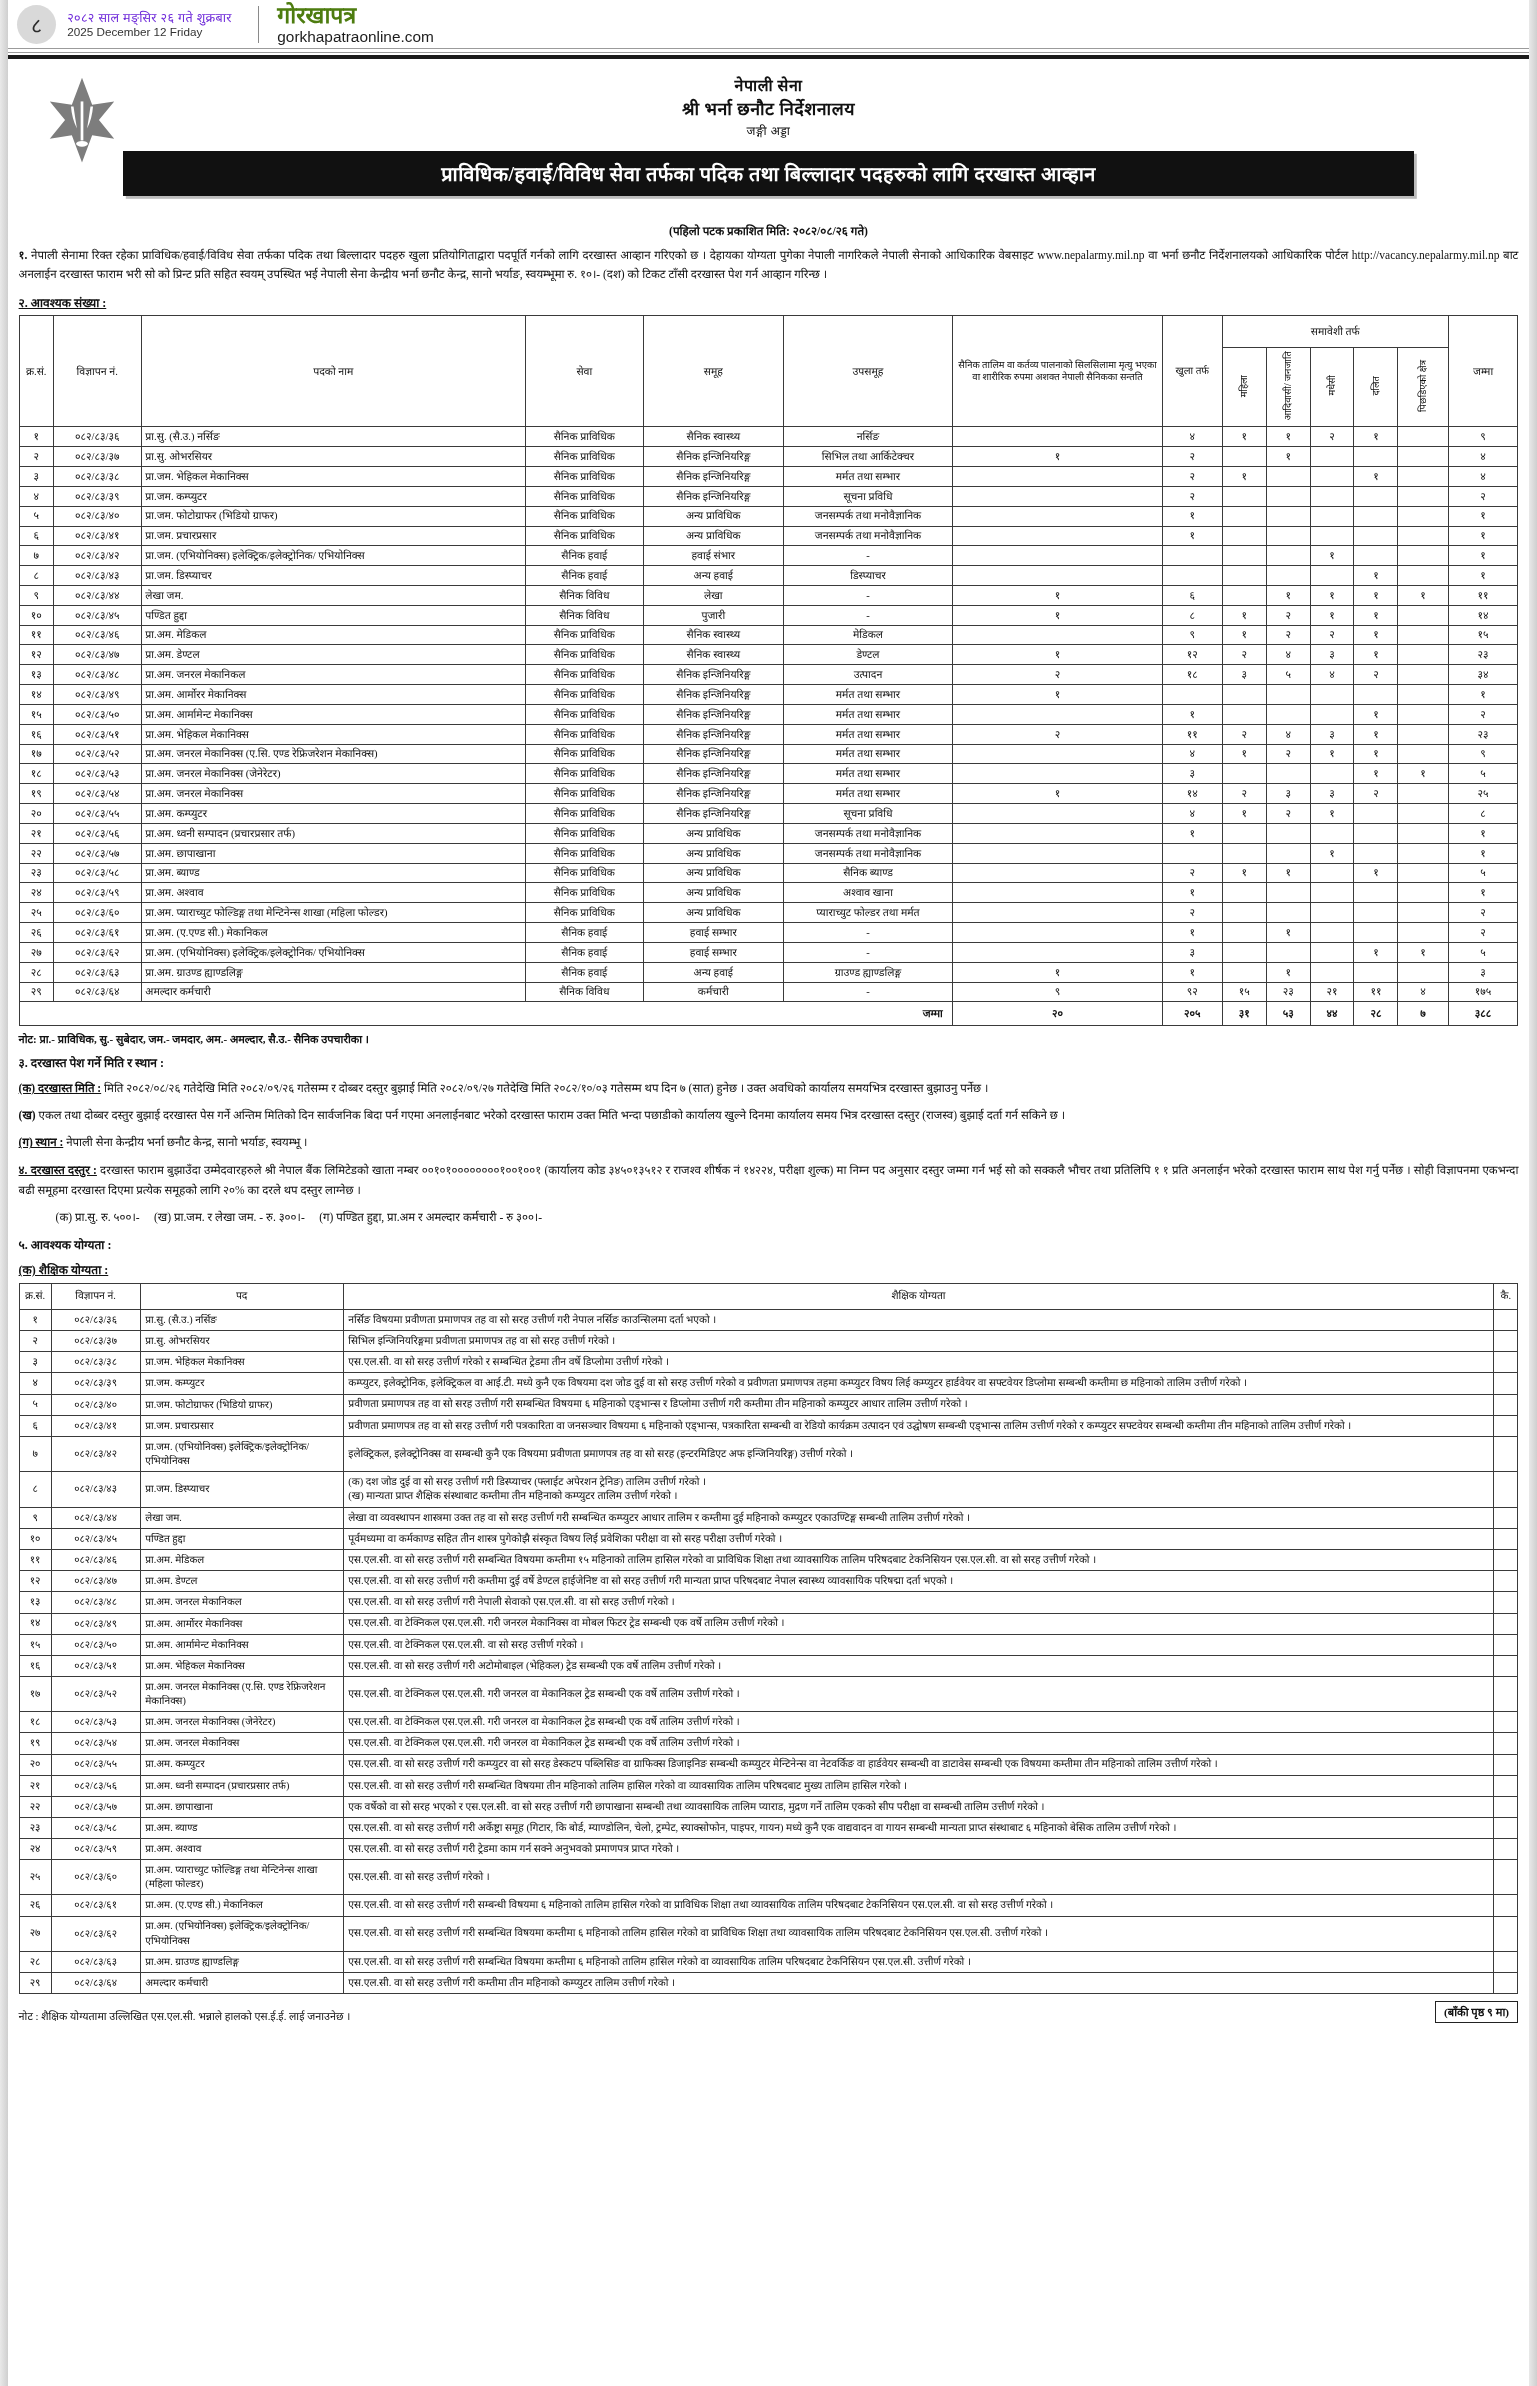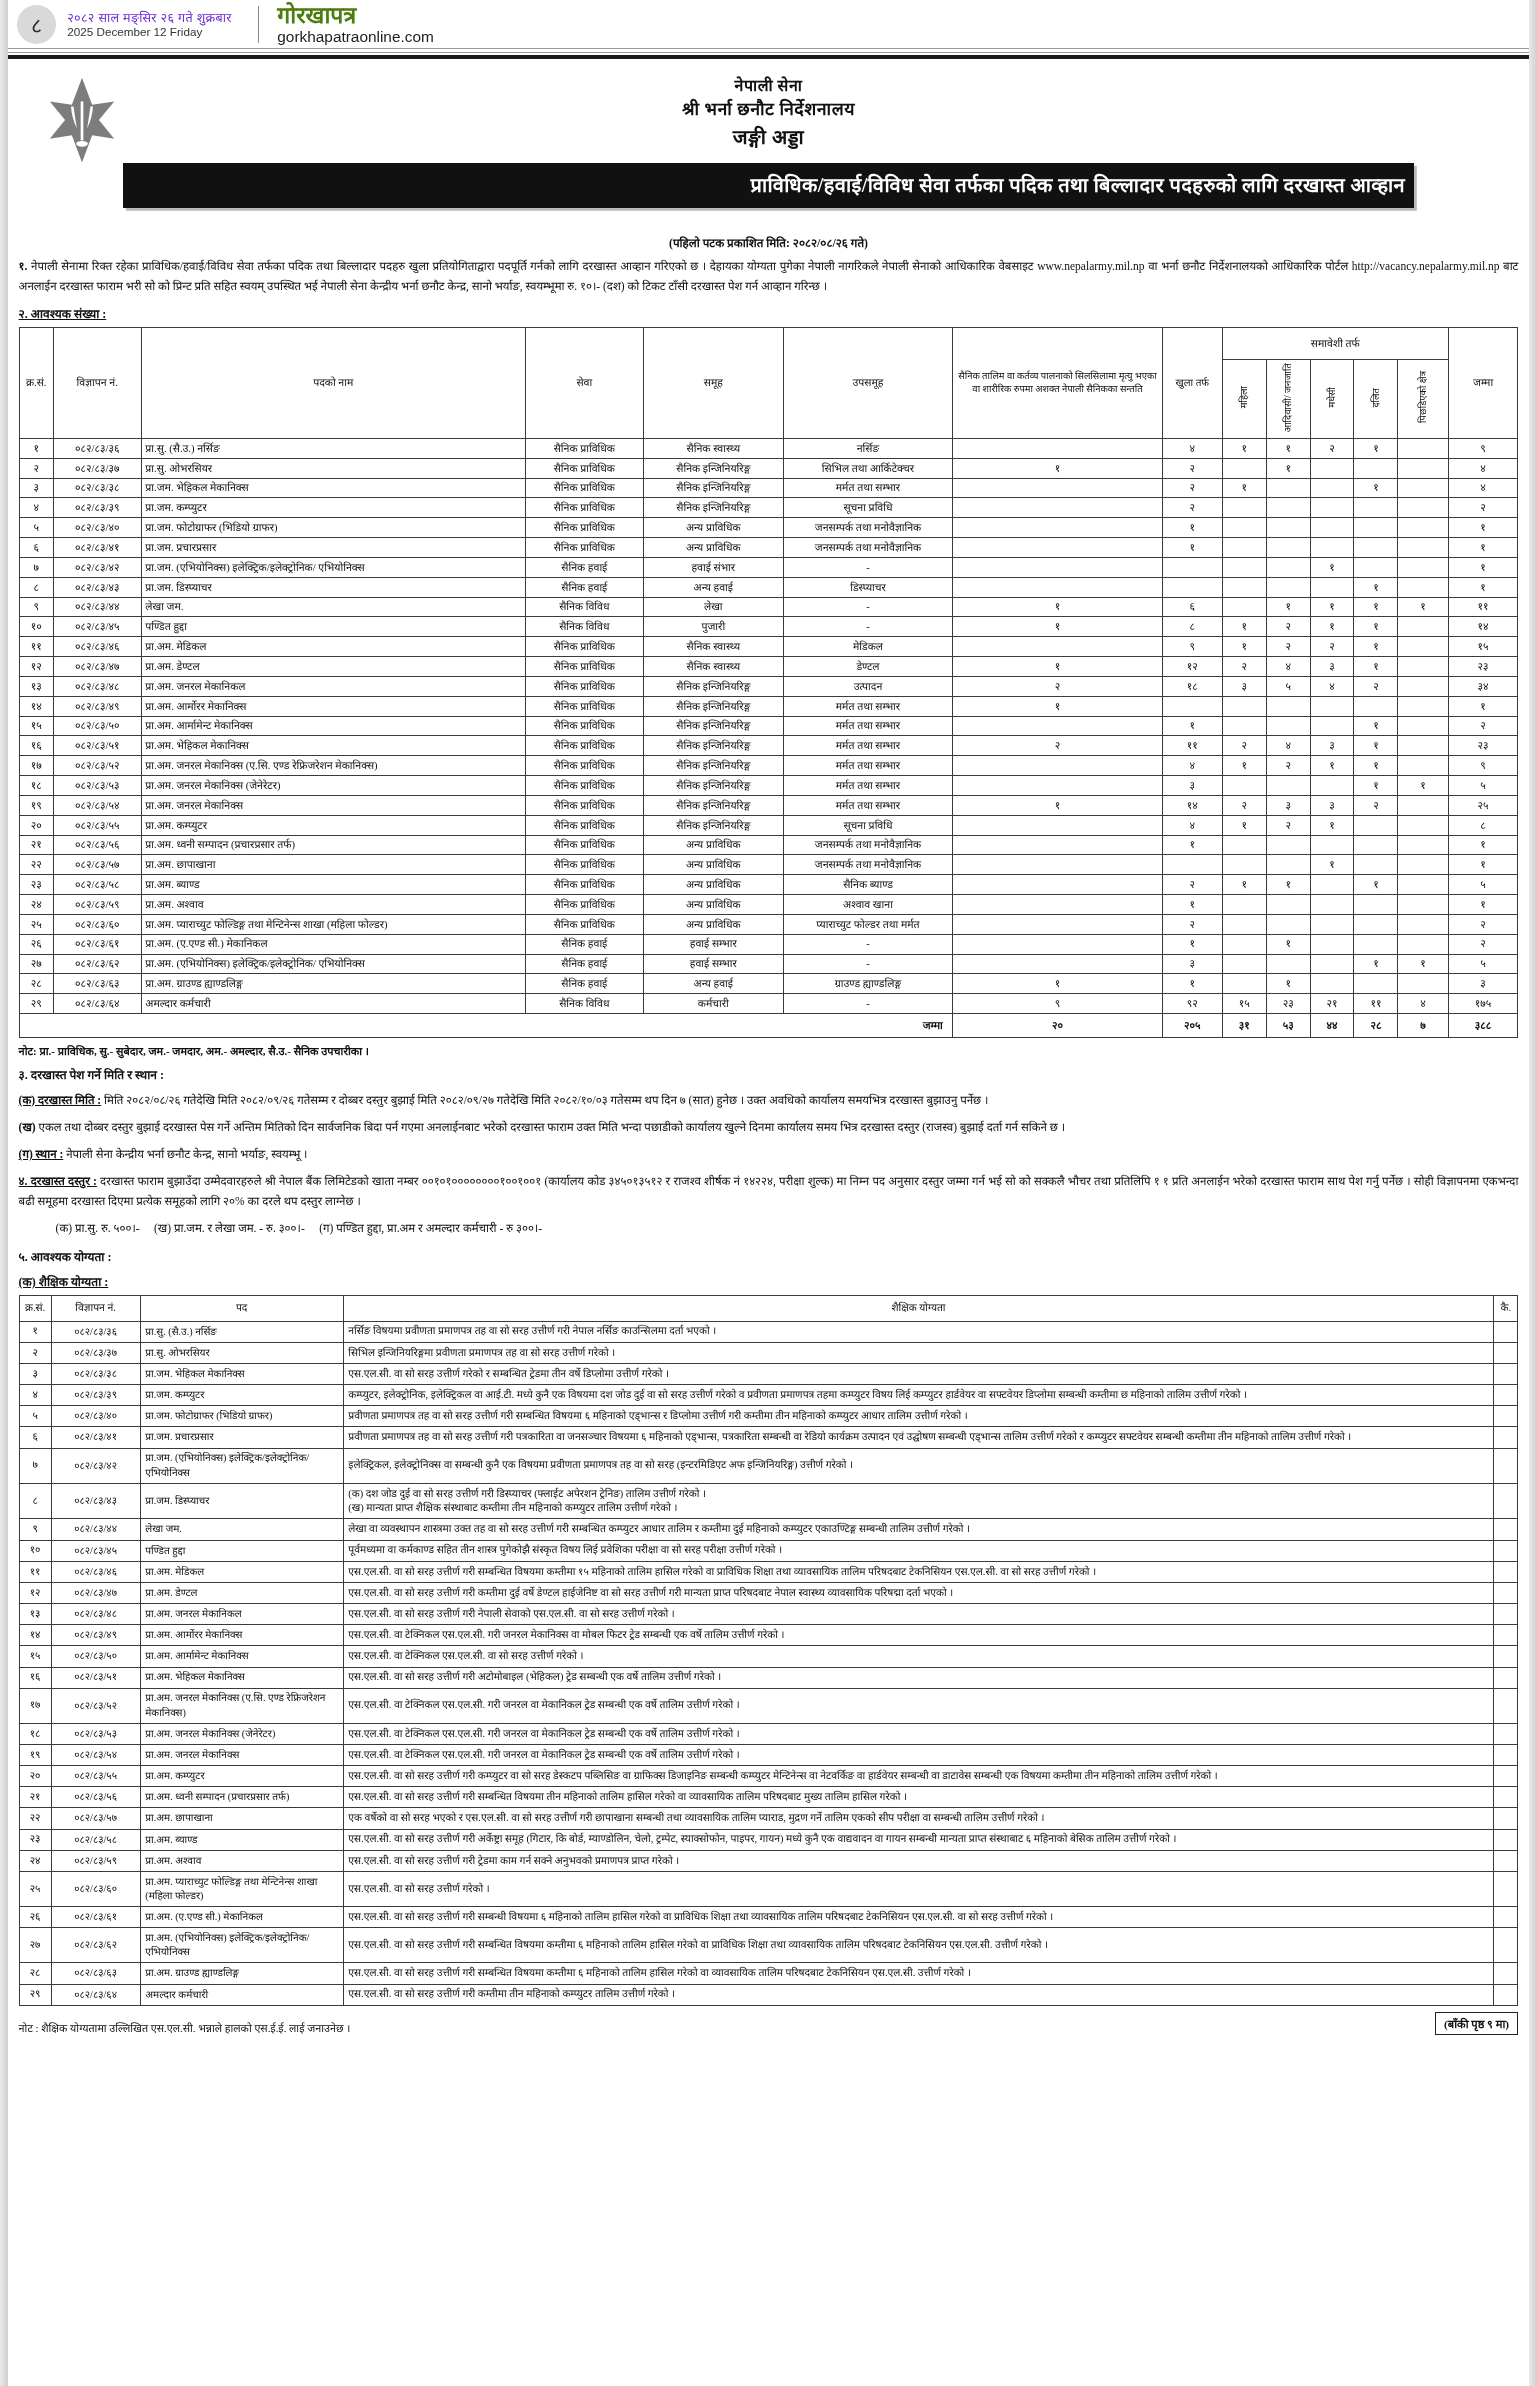--- a/index.html
+++ b/index.html
@@ -71,33 +71,33 @@
     padding: 0 18.6px 9.3px 18.6px;
     position: relative;
   }
   .org-head {
     text-align: center;
     padding-top: 15px;
     line-height: 1.45;
   }
   .org-l1 { font-size: 16px; font-weight: bold; letter-spacing: 0.5px; }
   .org-l2 { font-size: 17.7px; font-weight: bold; letter-spacing: 0.5px; }
-  .org-l3 { font-size: 20px; font-weight: bold; letter-spacing: 0.5px; }
+  .org-l3 { font-size: 12px; font-weight: normal; letter-spacing: 0.5px; }
 
   .emblem {
     position: absolute;
     left: 39px; top: 17px;
     width: 86px; height: 89px;
   }
 
   .headline-bar {
     margin: 11.2px 104px 0 104px;
     background: #111;
     color: #fff;
-    text-align: right;
+    text-align: center;
     padding: 8.4px 9.3px 9.3px 9.3px;
     font-size: 20px;
     font-weight: bold;
     letter-spacing: 0.4px;
     box-shadow: 2.8px 2.8px 0 #bbb;
   }
   .pub-date {
     text-align: center;
     font-size: 11.7px;
     margin-top: 26px;

